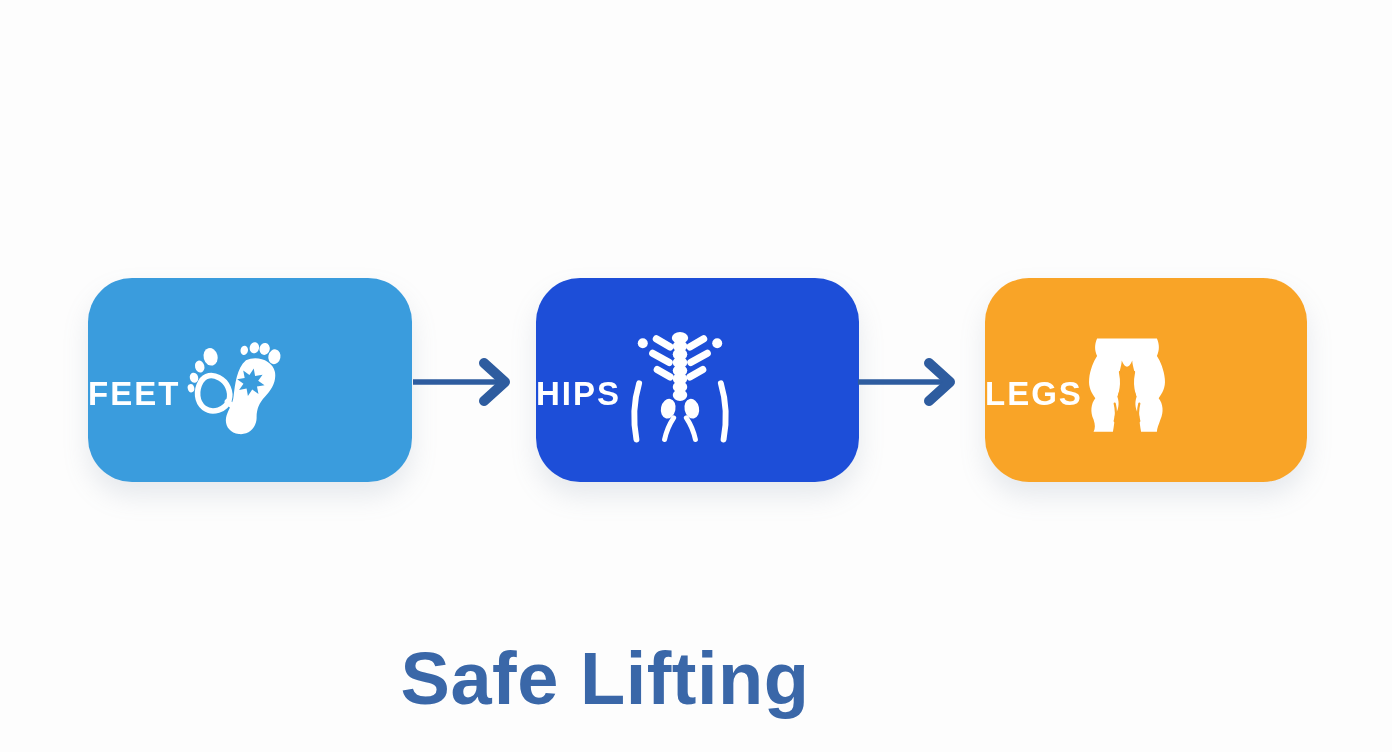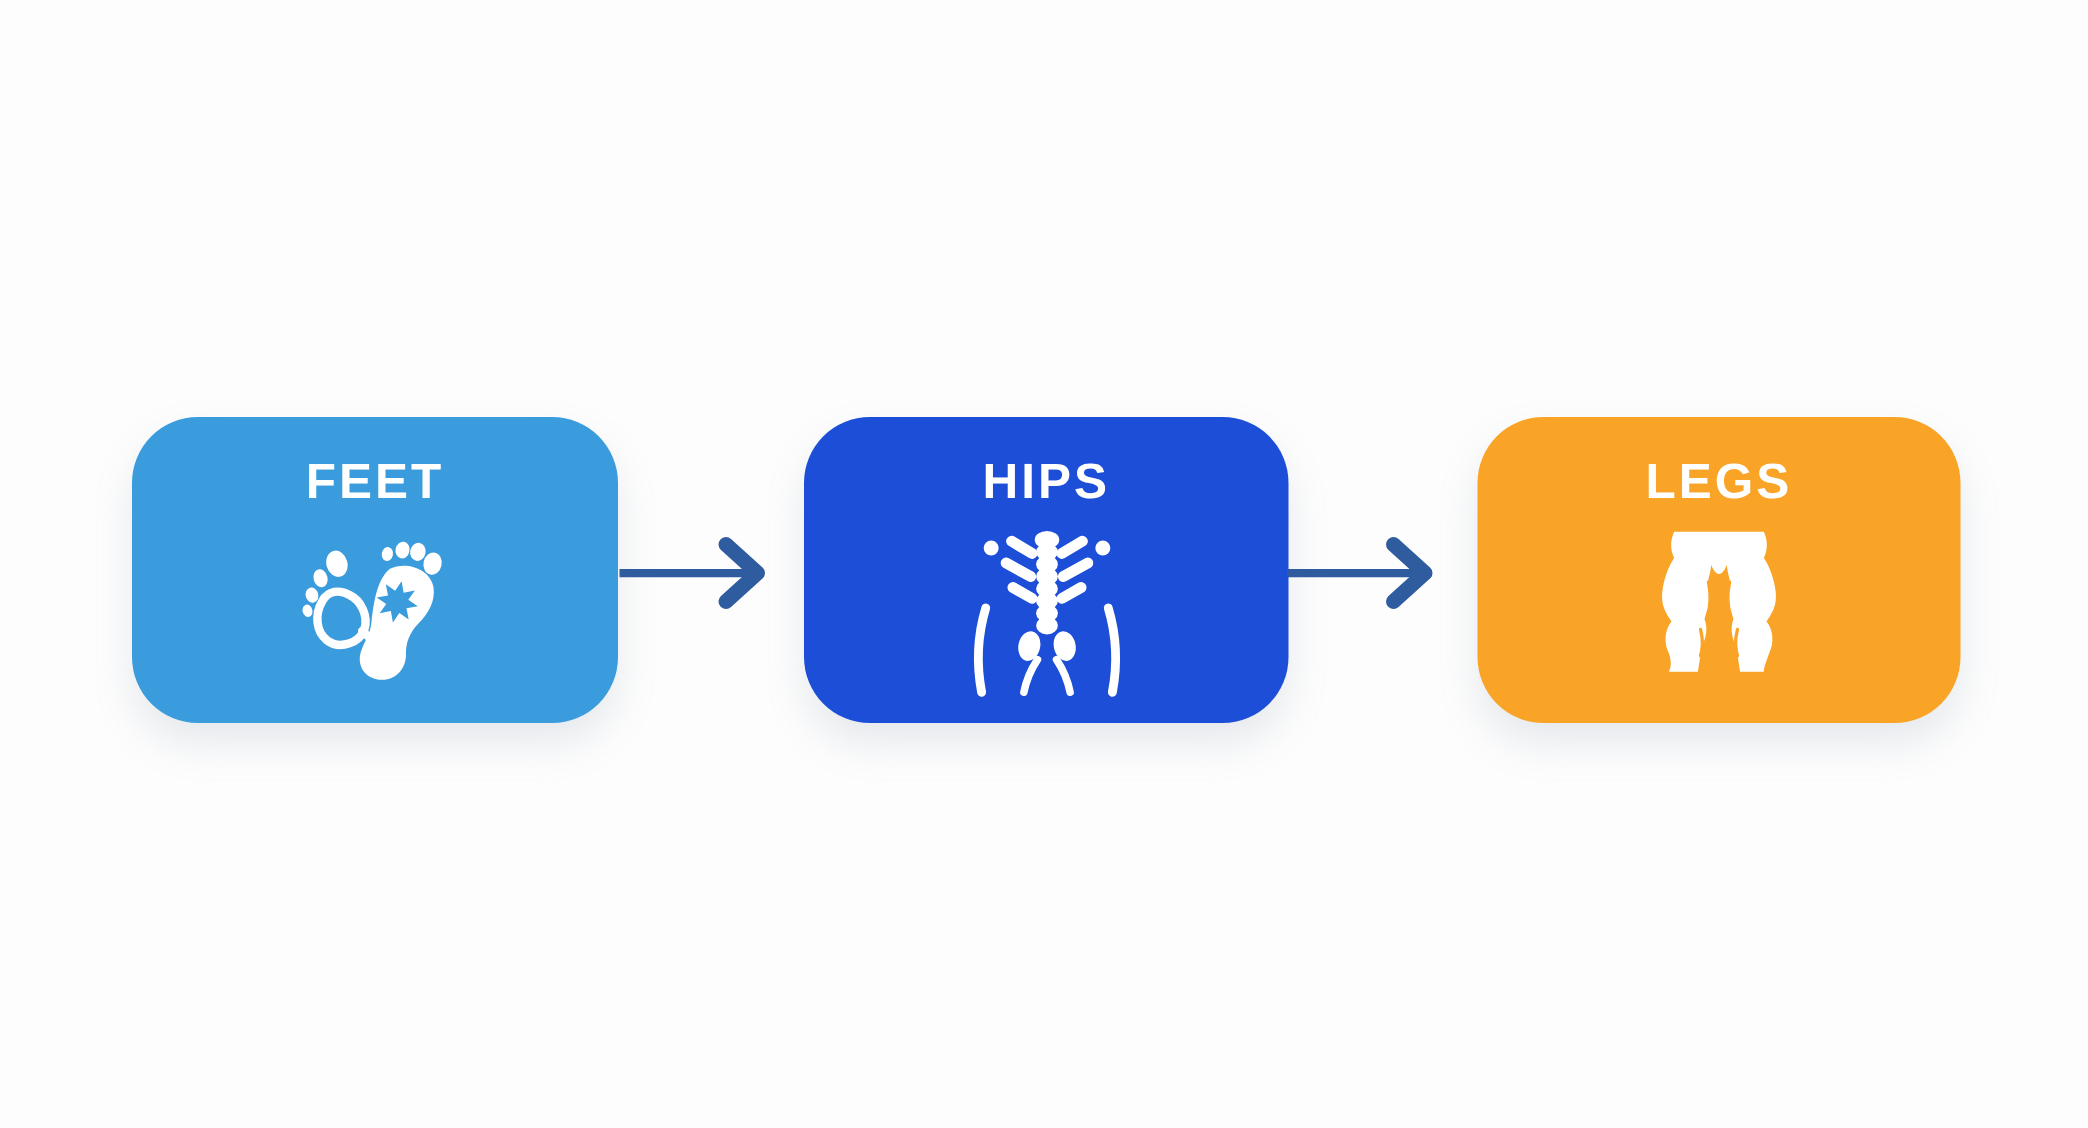--- a/index.html
+++ b/index.html
@@ -11,21 +11,20 @@
     font-family: "Liberation Sans", sans-serif;
   }
   .canvas { position: absolute; inset: 0; }
 
   .step {
     position: absolute;
     top: 278px;
     height: 204px;
     border-radius: 44px;
     display: flex;
-    flex-direction: column;
     align-items: center;
     box-shadow: 0 14px 26px rgba(125, 145, 165, 0.18);
   }
   .step-feet { left: 88px;  width: 324px; }
   .step-hips { left: 536px; width: 323px; }
   .step-legs { left: 985px; width: 322px; text-align: right; }
 
   .step-label {
     margin-top: 26px;
     font-size: 33px;
@@ -148,14 +147,15 @@
       <svg class="icon-svg" width="88" height="106" viewBox="0 0 100 120" xmlns="http://www.w3.org/2000/svg">
         <path class="icon-white" d="M16 6 H84 C87 13 87 19 84 26 C88 32 92 42 93 52 C94 62 90 68 86 74 C91 80 92 90 88 98 C86 104 84 108 84 112 L66 112 C65 106 64 100 64 94 C60 88 58 80 61 72 C57 64 56 52 58 42 C57 38 56 34 56 31 C54 36 52 38 50 38 C48 38 46 36 44 31 C44 34 43 38 42 42 C44 52 43 64 39 72 C42 80 40 88 36 94 C36 100 35 106 34 112 L12 112 C14 108 14 104 12 98 C8 90 9 80 14 74 C10 68 6 62 7 52 C8 42 12 32 16 26 C13 19 13 13 16 6 Z"></path>
         <path class="seam" d="M42 44 C44 54 44 62 41 70"></path>
         <path class="seam" d="M58 44 C56 54 56 62 59 70"></path>
         <path class="seam" d="M36 80 C38 88 38 94 36 100"></path>
         <path class="seam" d="M64 80 C62 88 62 94 64 100"></path>
       </svg>
     </div>
   </div>
 
+  <div class="page-title">Safe Lifting</div>
 
 </div>
 
 </body></html>

